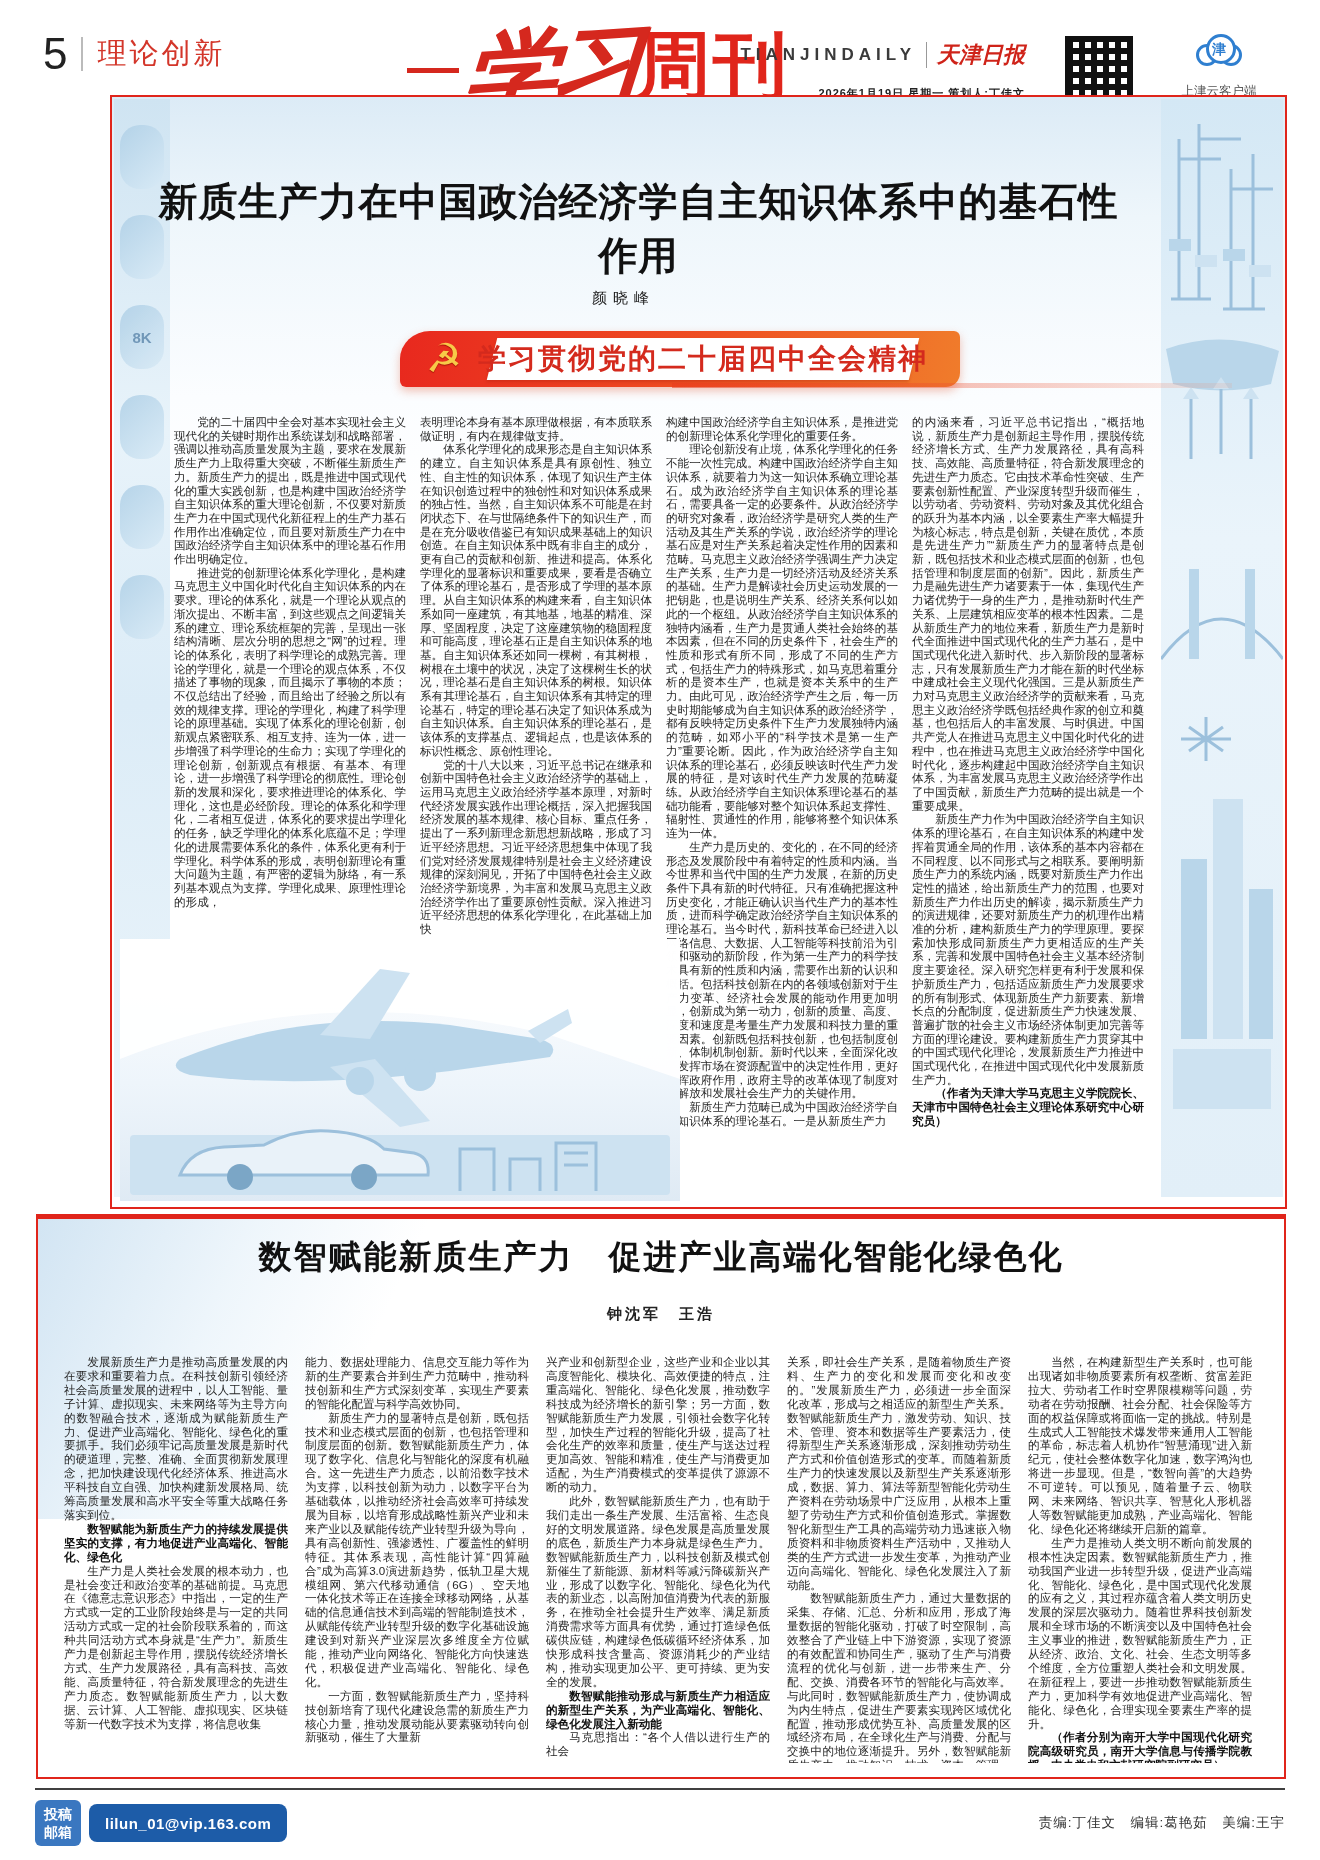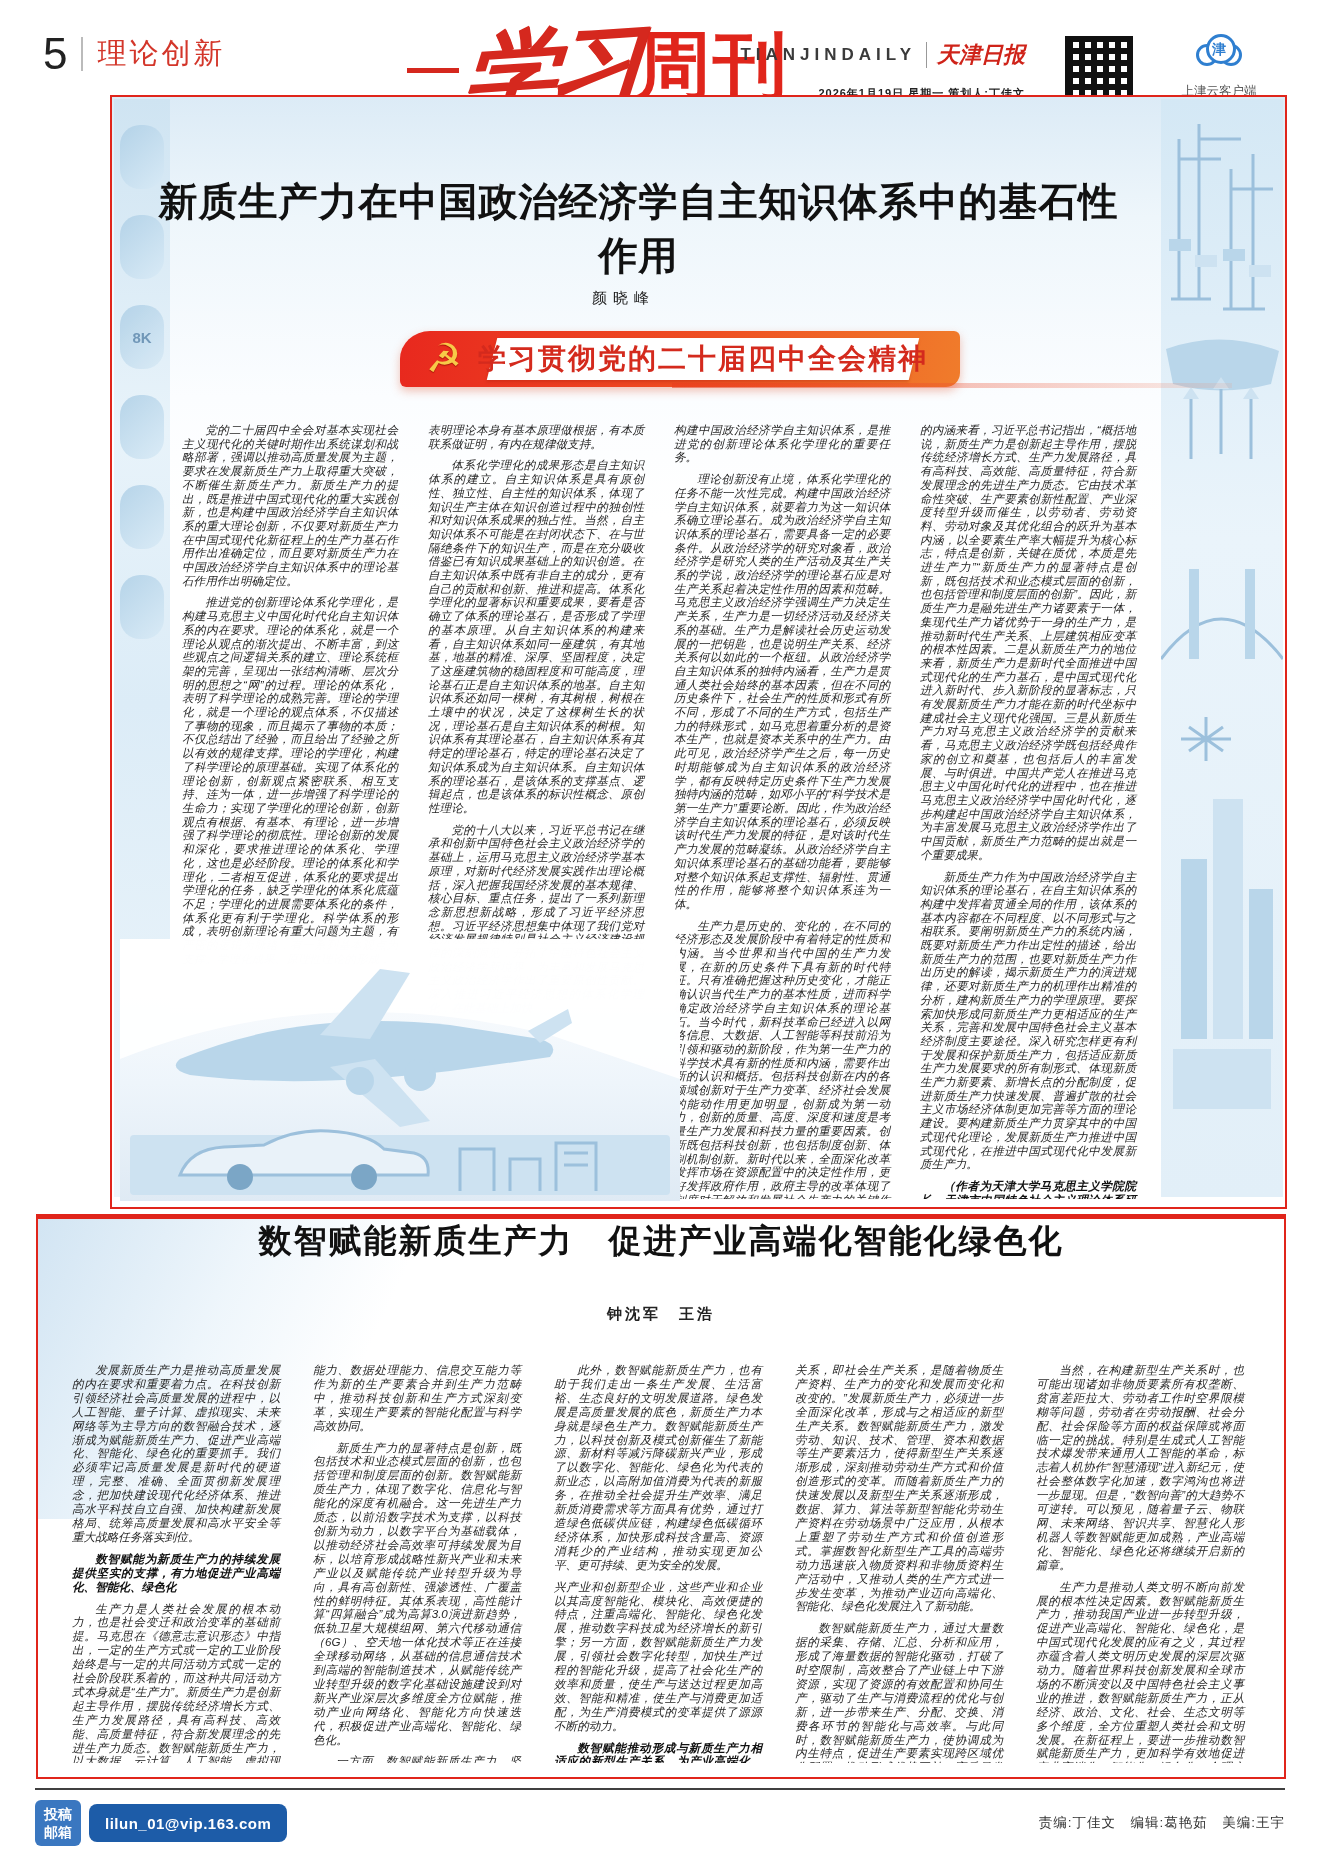--- a/index.html
+++ b/index.html
@@ -52,25 +52,25 @@
     display:flex;align-items:center;justify-content:center;box-shadow:0 2px 3px rgba(160,30,10,.3);}
   .banner .strip span{transform:skewX(14deg);font-size:28px;font-weight:900;color:#d42a1d;letter-spacing:2px;white-space:nowrap;}
   .banner-tail{position:absolute;top:286px;left:560px;width:560px;height:5px;
     background:linear-gradient(90deg,rgba(232,60,30,.55),rgba(240,150,120,.15));}
   
   .cols1{position:absolute;top:318px;left:62px;display:flex;gap:14px;}
   .col{width:232px;height:784px;overflow:hidden;font-size:11.6px;line-height:13.7px;color:#262626;
     text-align:justify;text-justify:inter-ideograph;}
   .cols2{position:absolute;top:136px;left:26px;display:flex;gap:17px;}
   .cols2 .col{width:224px;height:408px;line-height:13.9px;}
-  .para{margin:8px;text-indent:2em;font-style:italic;}
+  .para{margin:0;text-indent:2em;}
   .para.cont{text-indent:0;}
   .para.subhead{font-weight:bold;color:#111;}
   .para.attribution{font-weight:bold;color:#111;}
-  .headline2{position:absolute;top:0;left:0;right:0;text-align:center;font-size:33px;font-weight:900;letter-spacing:2px;color:#111;}
+  .headline2{position:absolute;top:16px;left:0;right:0;text-align:center;font-size:33px;font-weight:900;letter-spacing:2px;color:#111;}
   .byline2{position:absolute;top:86px;left:0;right:0;text-align:center;font-size:15px;font-weight:bold;color:#222;letter-spacing:3px;}
   
   .lstrip{position:absolute;left:2px;top:2px;width:56px;height:1098px;overflow:hidden;
     background:linear-gradient(180deg,#cfe4f2 0,#e8f3fa 30%,#dcecf7 55%,#eef6fb 100%);}
   .lstrip .blob{position:relative;margin:26px 6px;height:64px;border-radius:20px;
     background:linear-gradient(135deg,#aecfe6,#d8eaf6);opacity:.85;}
   .lstrip .chip{display:flex;align-items:center;justify-content:center;font-size:15px;font-weight:bold;color:#5d88ad;}
   .rstrip{position:absolute;right:2px;top:2px;width:122px;height:1098px;overflow:hidden;
     background:linear-gradient(180deg,#d4e8f5 0,#eaf4fb 40%,#e2eff8 100%);}
   .planeblock{position:absolute;left:8px;top:842px;width:560px;height:262px;z-index:3;
@@ -229,22 +229,22 @@
           <p class="para body">发展新质生产力是推动高质量发展的内在要求和重要着力点。在科技创新引领经济社会高质量发展的进程中，以人工智能、量子计算、虚拟现实、未来网络等为主导方向的数智融合技术，逐渐成为赋能新质生产力、促进产业高端化、智能化、绿色化的重要抓手。我们必须牢记高质量发展是新时代的硬道理，完整、准确、全面贯彻新发展理念，把加快建设现代化经济体系、推进高水平科技自立自强、加快构建新发展格局、统筹高质量发展和高水平安全等重大战略任务落实到位。</p>
           <p class="para subhead">数智赋能为新质生产力的持续发展提供坚实的支撑，有力地促进产业高端化、智能化、绿色化</p>
           <p class="para body">生产力是人类社会发展的根本动力，也是社会变迁和政治变革的基础前提。马克思在《德意志意识形态》中指出，一定的生产方式或一定的工业阶段始终是与一定的共同活动方式或一定的社会阶段联系着的，而这种共同活动方式本身就是“生产力”。新质生产力是创新起主导作用，摆脱传统经济增长方式、生产力发展路径，具有高科技、高效能、高质量特征，符合新发展理念的先进生产力质态。数智赋能新质生产力，以大数据、云计算、人工智能、虚拟现实、区块链等新一代数字技术为支撑，将信息收集</p>
         </div>
       <div class="col">
           <p class="para cont">能力、数据处理能力、信息交互能力等作为新的生产要素合并到生产力范畴中，推动科技创新和生产方式深刻变革，实现生产要素的智能化配置与科学高效协同。</p>
           <p class="para body">新质生产力的显著特点是创新，既包括技术和业态模式层面的创新，也包括管理和制度层面的创新。数智赋能新质生产力，体现了数字化、信息化与智能化的深度有机融合。这一先进生产力质态，以前沿数字技术为支撑，以科技创新为动力，以数字平台为基础载体，以推动经济社会高效率可持续发展为目标，以培育形成战略性新兴产业和未来产业以及赋能传统产业转型升级为导向，具有高创新性、强渗透性、广覆盖性的鲜明特征。其体系表现，高性能计算“四算融合”成为高算3.0演进新趋势，低轨卫星大规模组网、第六代移动通信（6G）、空天地一体化技术等正在连接全球移动网络，从基础的信息通信技术到高端的智能制造技术，从赋能传统产业转型升级的数字化基础设施建设到对新兴产业深层次多维度全方位赋能，推动产业向网络化、智能化方向快速迭代，积极促进产业高端化、智能化、绿色化。</p>
           <p class="para body">一方面，数智赋能新质生产力，坚持科技创新培育了现代化建设急需的新质生产力核心力量，推动发展动能从要素驱动转向创新驱动，催生了大量新</p>
         </div>
       <div class="col">
+          <p class="para cont">兴产业和创新型企业，这些产业和企业以其高度智能化、模块化、高效便捷的特点，注重高端化、智能化、绿色化发展，推动数字科技成为经济增长的新引擎；另一方面，数智赋能新质生产力发展，引领社会数字化转型，加快生产过程的智能化升级，提高了社会化生产的效率和质量，使生产与送达过程更加高效、智能和精准，使生产与消费更加适配，为生产消费模式的变革提供了源源不断的动力。</p>
           <p class="para body">此外，数智赋能新质生产力，也有助于我们走出一条生产发展、生活富裕、生态良好的文明发展道路。绿色发展是高质量发展的底色，新质生产力本身就是绿色生产力。数智赋能新质生产力，以科技创新及模式创新催生了新能源、新材料等减污降碳新兴产业，形成了以数字化、智能化、绿色化为代表的新业态，以高附加值消费为代表的新服务，在推动全社会提升生产效率、满足新质消费需求等方面具有优势，通过打造绿色低碳供应链，构建绿色低碳循环经济体系，加快形成科技含量高、资源消耗少的产业结构，推动实现更加公平、更可持续、更为安全的发展。</p>
-          <p class="para cont">兴产业和创新型企业，这些产业和企业以其高度智能化、模块化、高效便捷的特点，注重高端化、智能化、绿色化发展，推动数字科技成为经济增长的新引擎；另一方面，数智赋能新质生产力发展，引领社会数字化转型，加快生产过程的智能化升级，提高了社会化生产的效率和质量，使生产与送达过程更加高效、智能和精准，使生产与消费更加适配，为生产消费模式的变革提供了源源不断的动力。</p>
           <p class="para subhead">数智赋能推动形成与新质生产力相适应的新型生产关系，为产业高端化、智能化、绿色化发展注入新动能</p>
           <p class="para body">马克思指出：“各个人借以进行生产的社会</p>
         </div>
       <div class="col">
           <p class="para cont">关系，即社会生产关系，是随着物质生产资料、生产力的变化和发展而变化和改变的。”发展新质生产力，必须进一步全面深化改革，形成与之相适应的新型生产关系。数智赋能新质生产力，激发劳动、知识、技术、管理、资本和数据等生产要素活力，使得新型生产关系逐渐形成，深刻推动劳动生产方式和价值创造形式的变革。而随着新质生产力的快速发展以及新型生产关系逐渐形成，数据、算力、算法等新型智能化劳动生产资料在劳动场景中广泛应用，从根本上重塑了劳动生产方式和价值创造形式。掌握数智化新型生产工具的高端劳动力迅速嵌入物质资料和非物质资料生产活动中，又推动人类的生产方式进一步发生变革，为推动产业迈向高端化、智能化、绿色化发展注入了新动能。</p>
           <p class="para body">数智赋能新质生产力，通过大量数据的采集、存储、汇总、分析和应用，形成了海量数据的智能化驱动，打破了时空限制，高效整合了产业链上中下游资源，实现了资源的有效配置和协同生产，驱动了生产与消费流程的优化与创新，进一步带来生产、分配、交换、消费各环节的智能化与高效率。与此同时，数智赋能新质生产力，使协调成为内生特点，促进生产要素实现跨区域优化配置，推动形成优势互补、高质量发展的区域经济布局，在全球化生产与消费、分配与交换中的地位逐渐提升。另外，数智赋能新质生产力，推动知识、技术、资本、管理、数据等要素动能充分释放，使劳动者的积极性、主动性和创造性得到提升。</p>
         </div>
       <div class="col">
           <p class="para body">当然，在构建新型生产关系时，也可能出现诸如非物质要素所有权垄断、贫富差距拉大、劳动者工作时空界限模糊等问题，劳动者在劳动报酬、社会分配、社会保险等方面的权益保障或将面临一定的挑战。特别是生成式人工智能技术爆发带来通用人工智能的革命，标志着人机协作“智慧涌现”进入新纪元，使社会整体数字化加速，数字鸿沟也将进一步显现。但是，“数智向善”的大趋势不可逆转。可以预见，随着量子云、物联网、未来网络、智识共享、智慧化人形机器人等数智赋能更加成熟，产业高端化、智能化、绿色化还将继续开启新的篇章。</p>
           <p class="para body">生产力是推动人类文明不断向前发展的根本性决定因素。数智赋能新质生产力，推动我国产业进一步转型升级，促进产业高端化、智能化、绿色化，是中国式现代化发展的应有之义，其过程亦蕴含着人类文明历史发展的深层次驱动力。随着世界科技创新发展和全球市场的不断演变以及中国特色社会主义事业的推进，数智赋能新质生产力，正从经济、政治、文化、社会、生态文明等多个维度，全方位重塑人类社会和文明发展。在新征程上，要进一步推动数智赋能新质生产力，更加科学有效地促进产业高端化、智能化、绿色化，合理实现全要素生产率的提升。</p>

